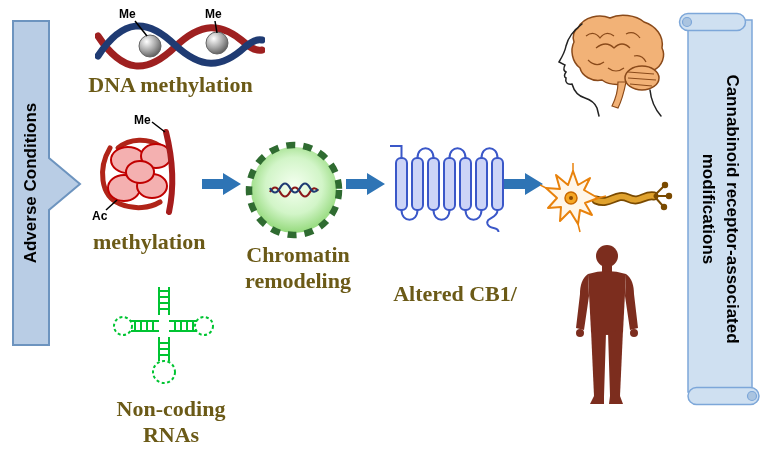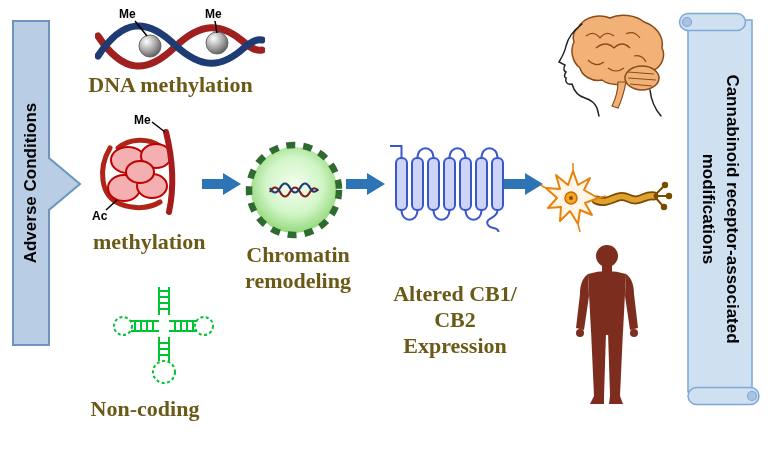--- a/index.html
+++ b/index.html
@@ -105,22 +105,23 @@
         <line x1="90" y1="38" x2="90" y2="48"></line>
       <circle cx="101" cy="43" r="9" stroke-dasharray="3 2.5"></circle>
       <line x1="56" y1="54" x2="56" y2="78"></line>
         <line x1="66" y1="54" x2="66" y2="78"></line>
       <line x1="56" y1="60" x2="66" y2="60"></line>
         <line x1="56" y1="66" x2="66" y2="66"></line>
       <line x1="56" y1="72" x2="66" y2="72"></line>
       <circle cx="61" cy="89" r="11" stroke-dasharray="3 2.5"></circle>
     </g>
   </svg>
-  <div class="node-label center" style="left:80px; top:396px; width:130px;">
+  <div class="node-label center" style="left:106px; top:396px; width:130px;">
     <div>Non-coding</div>
+    <div>RNAs</div>
   </div>
 
   <svg class="abs" style="left:202px; top:172px;" width="40" height="24" viewBox="0 0 40 24">
     <polygon points="0,7 21,7 21,1 39,12 21,23 21,17 0,17" fill="#2e74b5"></polygon>
   </svg>
 
   <svg class="abs" style="left:244px; top:140px;" width="100" height="100" viewBox="0 0 100 100">
     <defs>
       <radialGradient id="nucg" cx="50%" cy="45%" r="60%">
         <stop offset="0%" stop-color="#f4fff0"></stop>
@@ -158,21 +159,20 @@
       <rect x="24" y="22" width="11" height="52" rx="5"></rect>
       <rect x="40" y="22" width="11" height="52" rx="5"></rect>
       <rect x="56" y="22" width="11" height="52" rx="5"></rect>
       <rect x="72" y="22" width="11" height="52" rx="5"></rect>
       <rect x="88" y="22" width="11" height="52" rx="5"></rect>
       <rect x="104" y="22" width="11" height="52" rx="5"></rect>
     </g>
   </svg>
   <div class="node-label center" style="left:380px; top:240px; width:150px;margin-top:41px;">
     <div>Altered CB1/</div>
-    <div>CB2 Expression</div>
   </div>
 
   <svg class="abs" style="left:504px; top:172px;" width="40" height="24" viewBox="0 0 40 24">
     <polygon points="0,7 21,7 21,1 39,12 21,23 21,17 0,17" fill="#2e74b5"></polygon>
   </svg>
 
   <svg class="abs" style="left:538px; top:12px;" width="132" height="108" viewBox="0 0 132 108">
     <path d="M40,16 C 46,4 62,2 72,6 C 82,1 98,3 106,10 C 118,14 126,24 124,36 C 128,44 124,54 116,58 C 112,66 102,70 94,68 C 86,74 72,74 64,68 C 54,70 44,64 42,56 C 34,50 32,38 36,30 C 34,24 36,18 40,16 Z" fill="#f2b277" stroke="#8a4a1a" stroke-width="1.5"></path>
     <g fill="none" stroke="#8a4a1a" stroke-width="1.2">
       <path d="M48,24 q 8,-6 14,2 q 6,-8 14,-2"></path>

